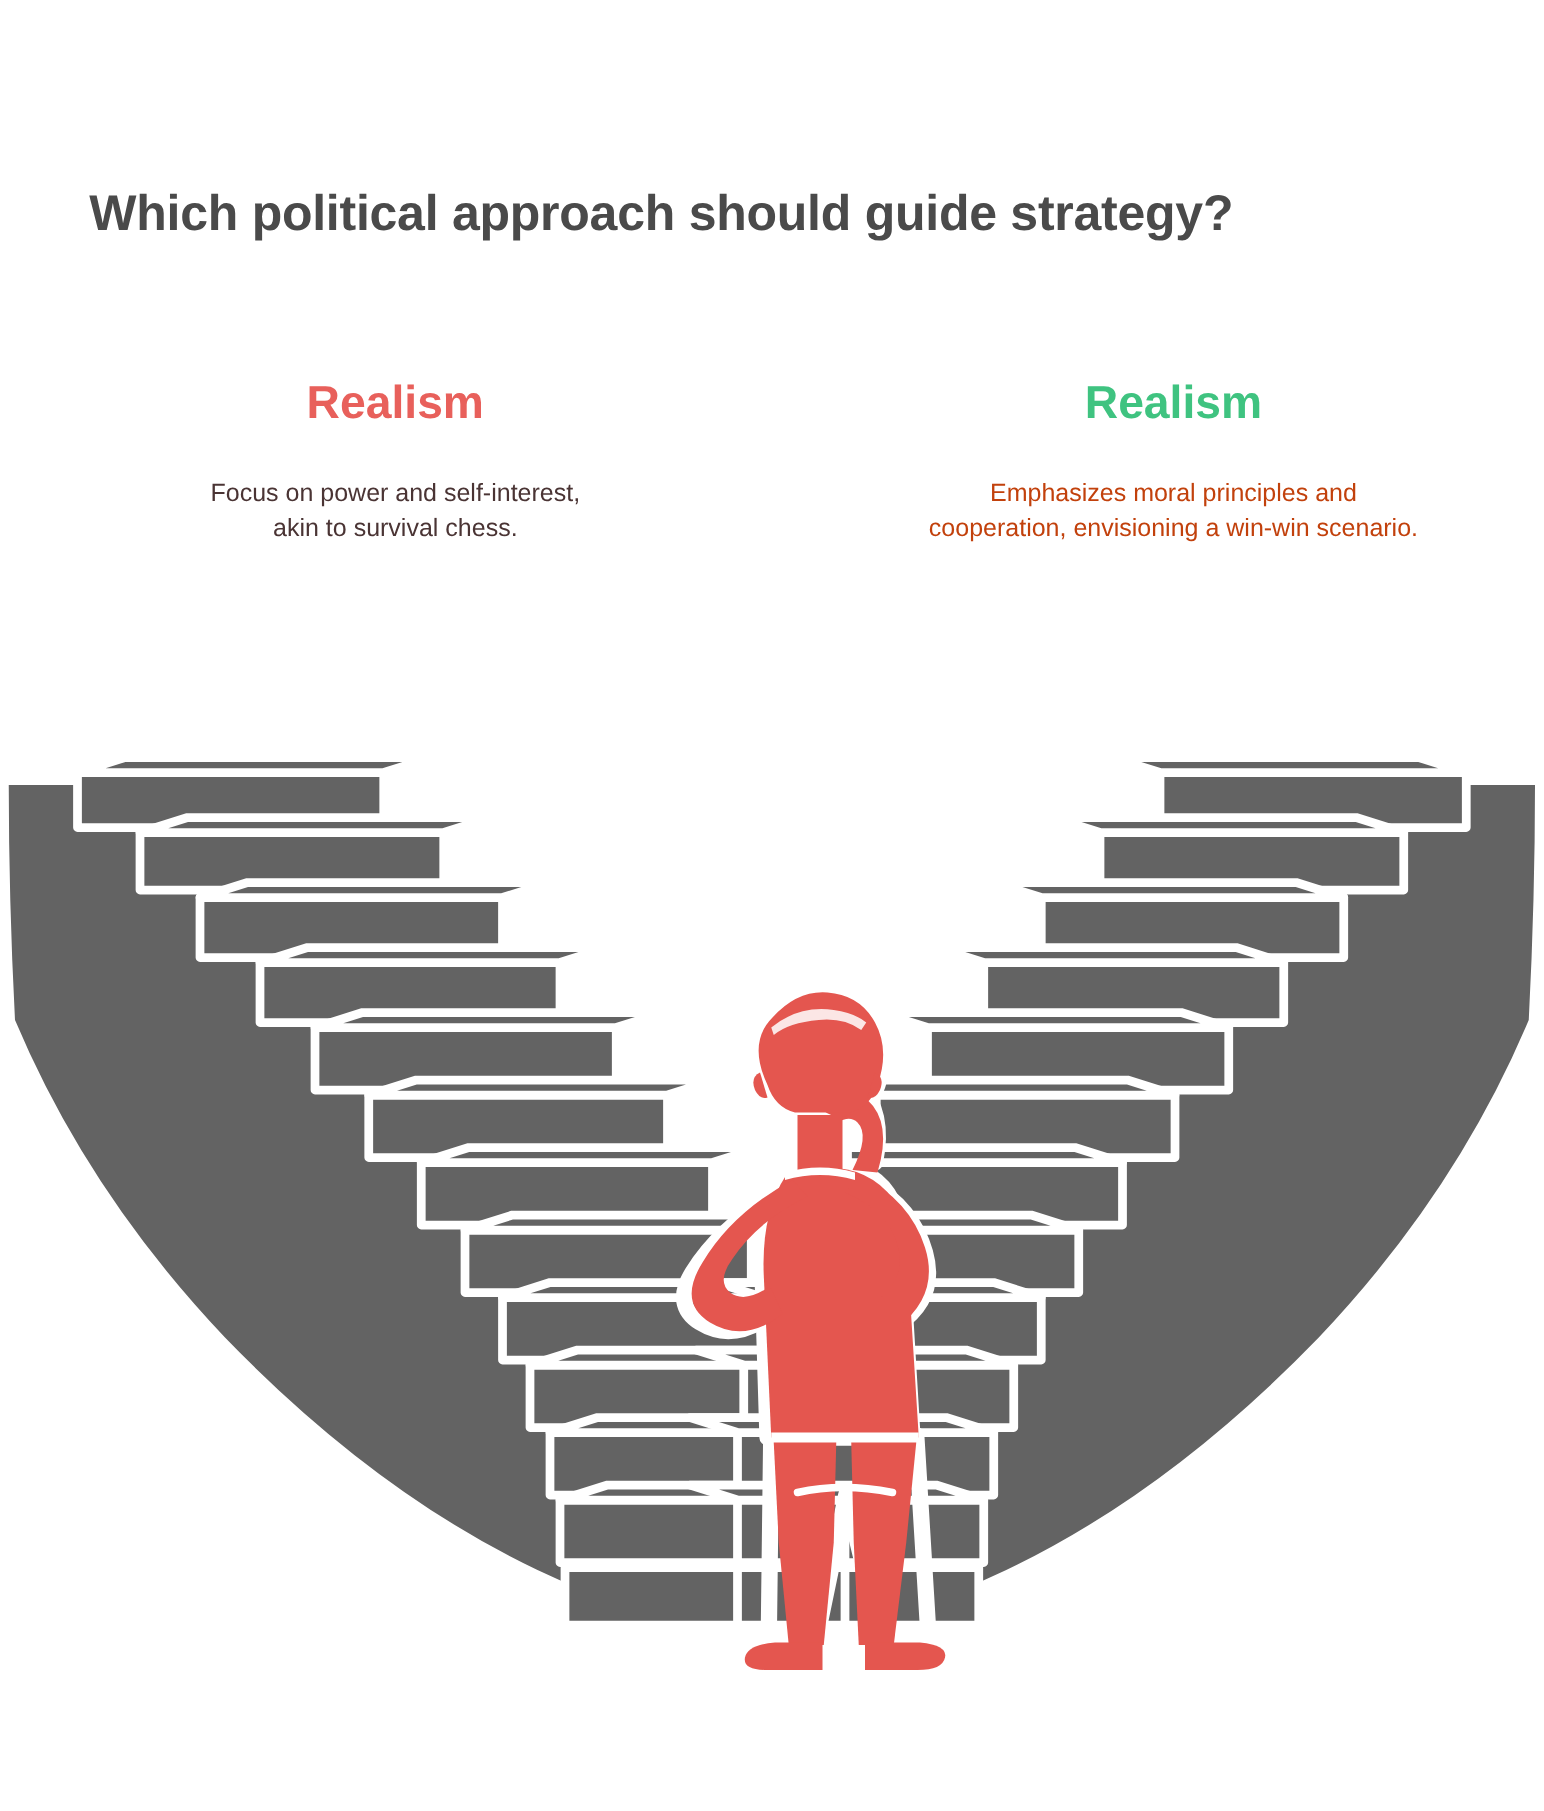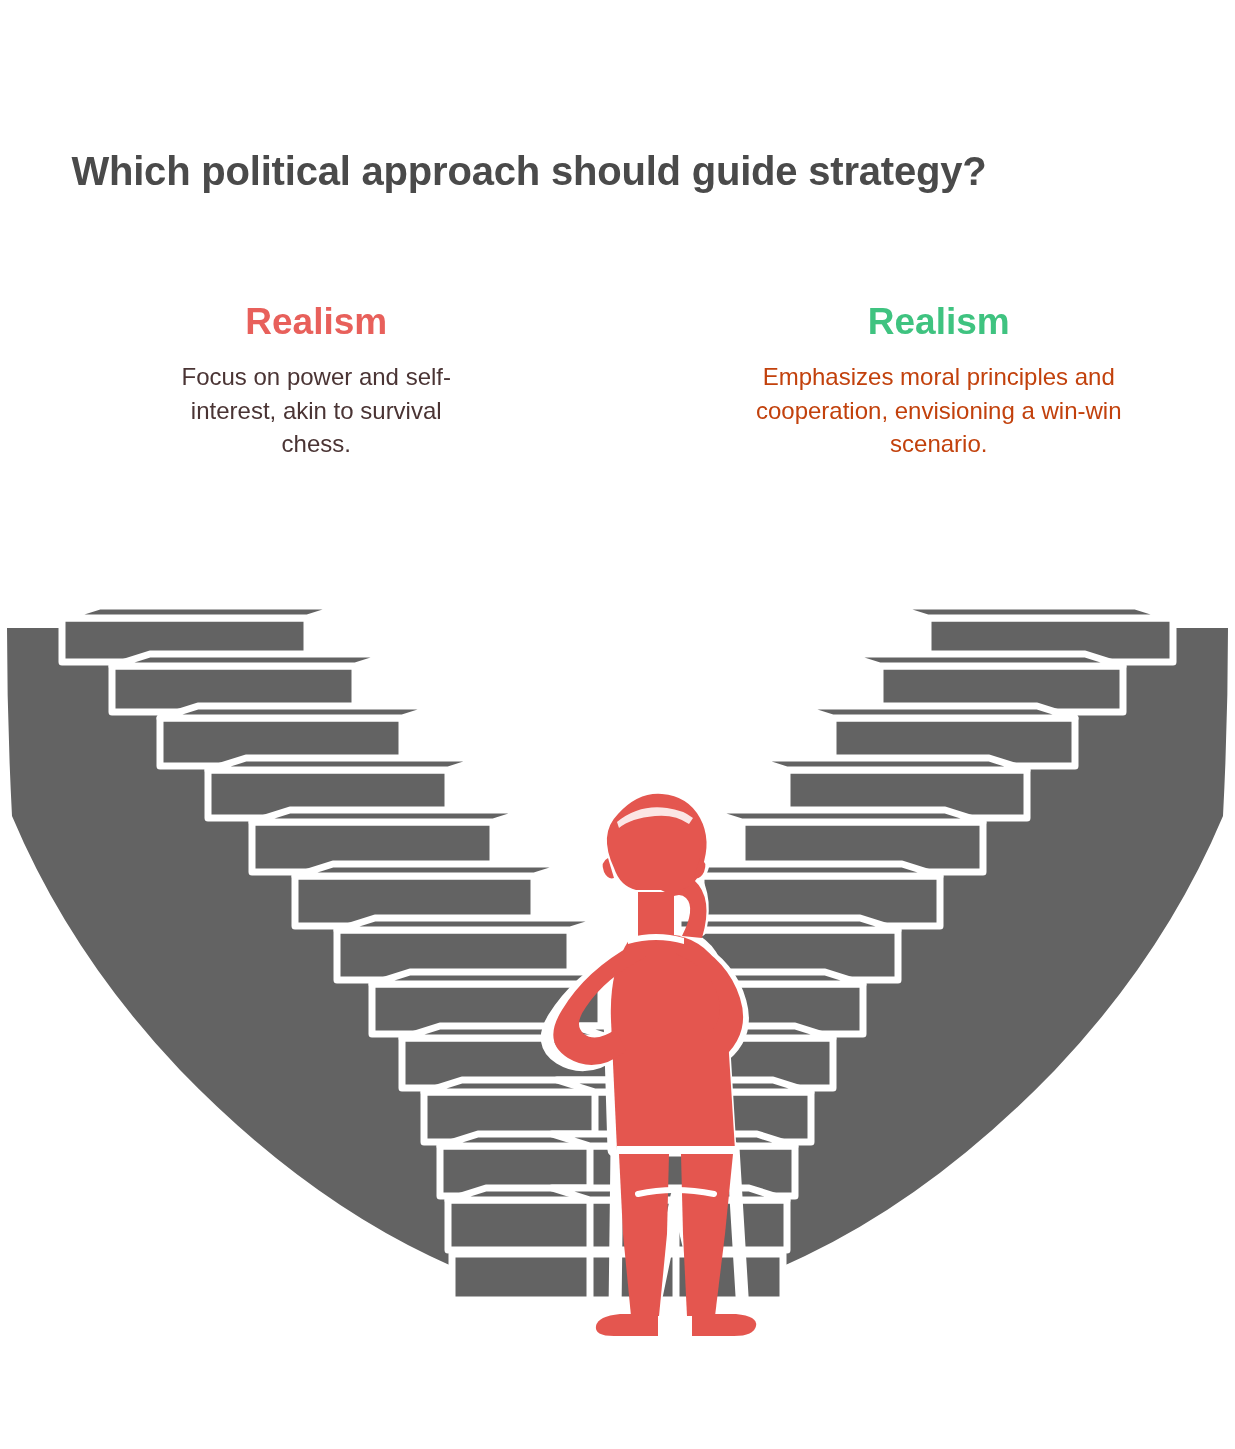--- a/index.html
+++ b/index.html
@@ -58,22 +58,22 @@
     font-size: 37px;
     font-weight: bold;
     line-height: 1.2;
     margin: 0;
     text-align: center;
   }
   .col-heading.realism  { color: #E8605B; }
   .col-heading.idealism { color: #3FC380; }
 
   .col-body {
-    margin-top: 16px;
-    font-size: 24px;
+    margin-top: 38px;
+    font-size: 20px;
     line-height: 1.38;
     text-align: center;
   }
   .col-body.realism  { color: #4A3434; }
   .col-body.idealism { color: #c2410c; }
 
   .illustration {
     position: absolute;
     left: 0;
     top: 600px;

